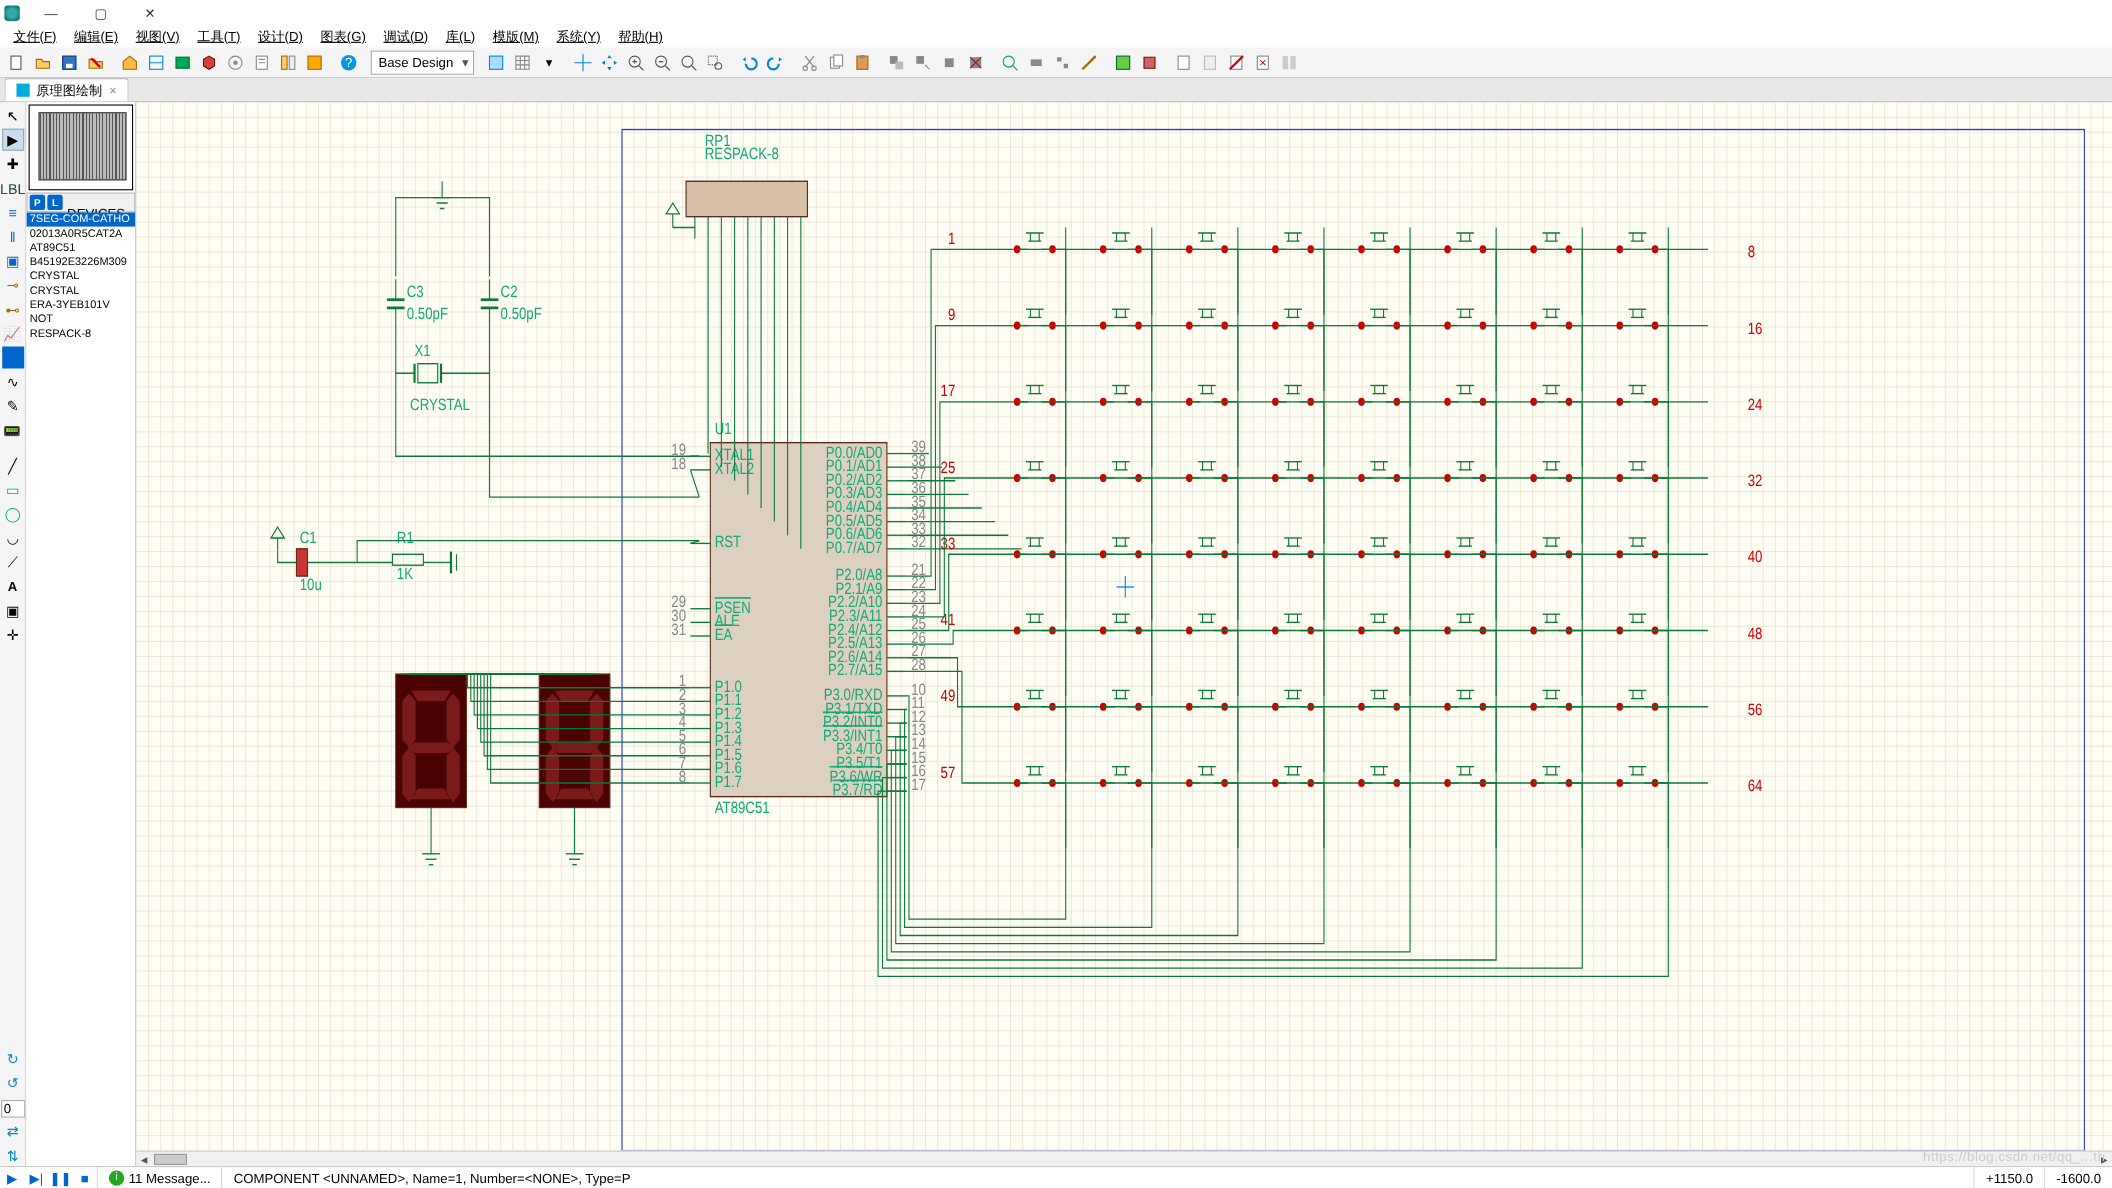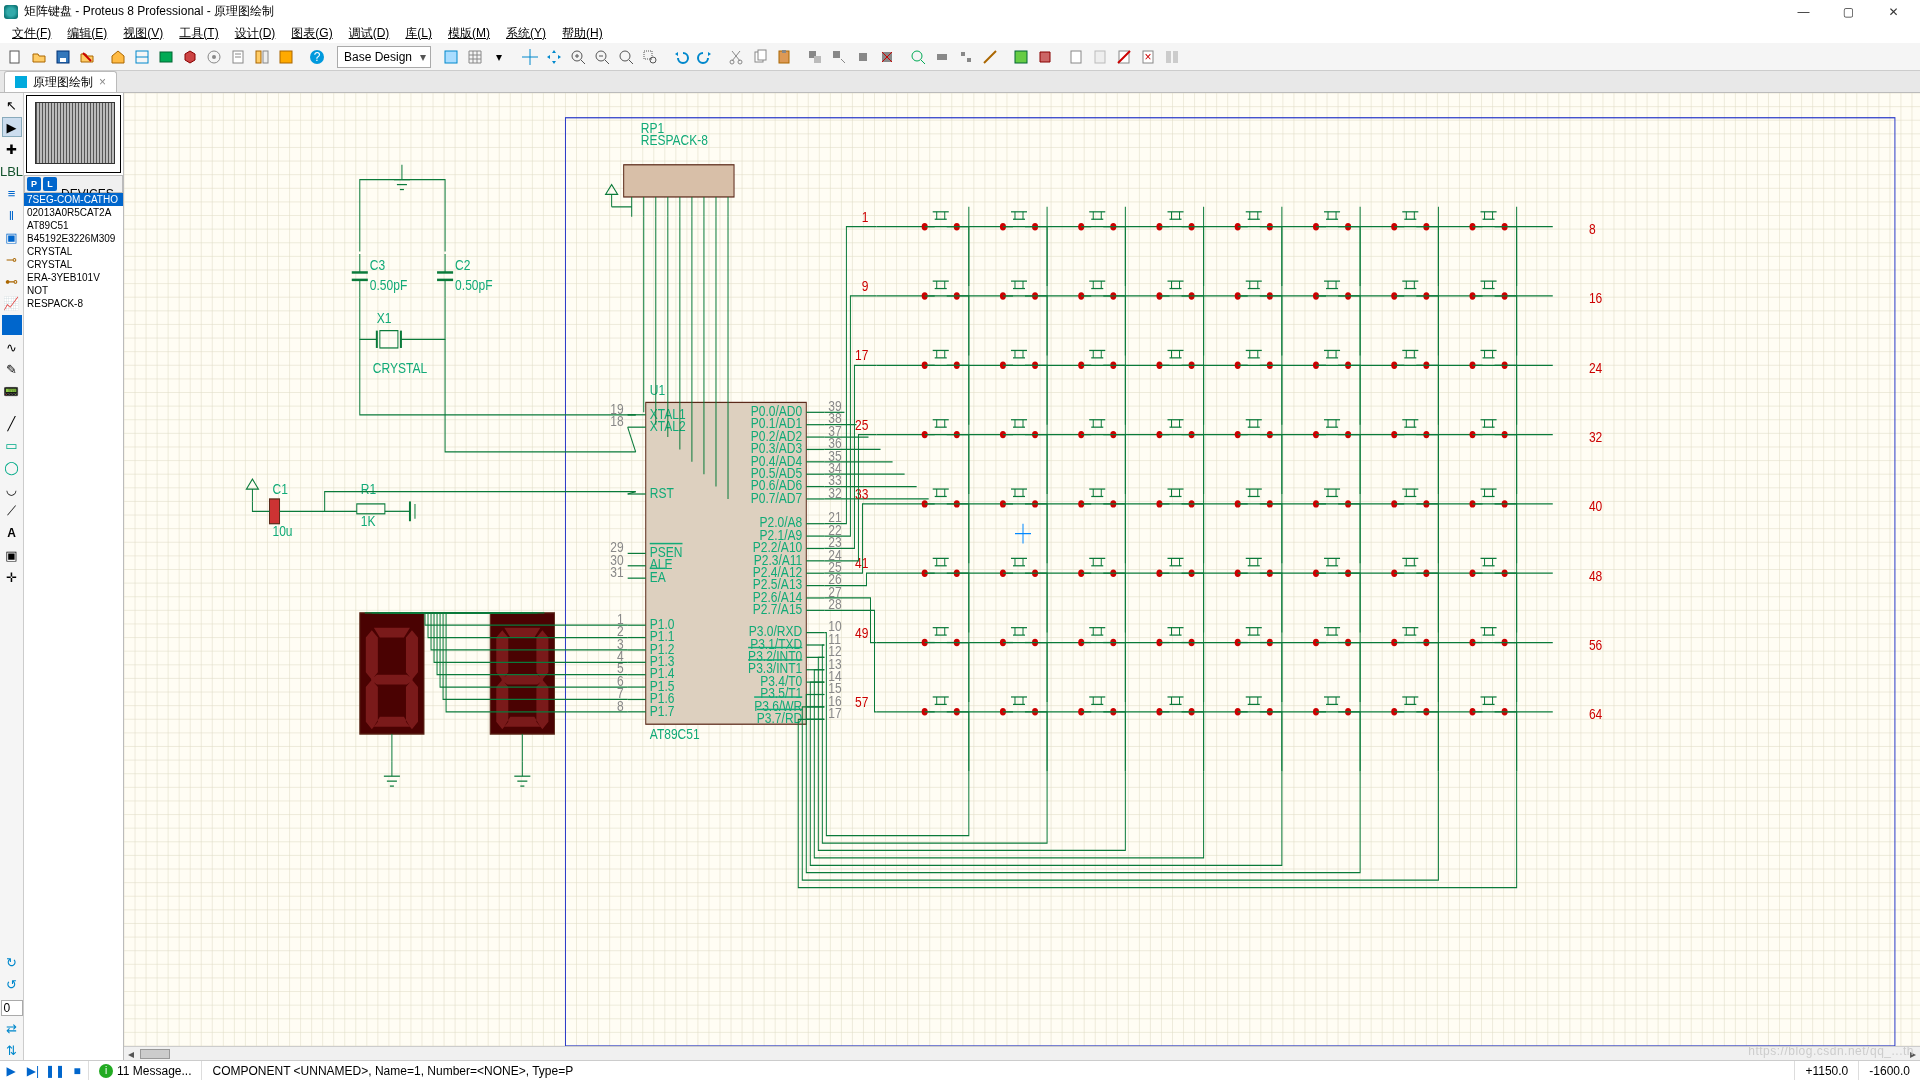--- a/index.html
+++ b/index.html
@@ -68,21 +68,20 @@
 
 .watermark { position:absolute; right:6px; bottom:22px; color:#ccc; font-size:11px; letter-spacing:0.5px; pointer-events:none; }
 
 .anglebox { width:22px; height:16px; border:1px solid #aaa; font-size:10px; padding:0 2px; display:flex; align-items:center; background:#fff; margin-top:4px;}
 </style>
 </head>
 <body>
 
 <div class="titlebar">
   <span class="app-icon"></span>
-  <span class="title">矩阵键盘 - Proteus 8 Professional - 原理图绘制</span>
   <div class="winbtn">
       <span>—</span>
     </div>
   <div class="winbtn">
       <span>▢</span>
     </div>
   <div class="winbtn">
       <span>✕</span>
     </div>
 </div>

